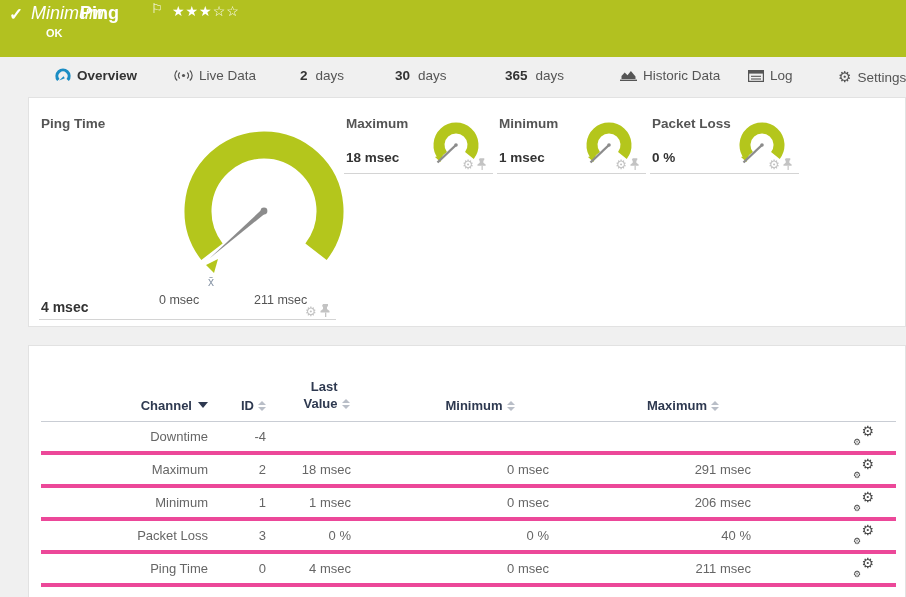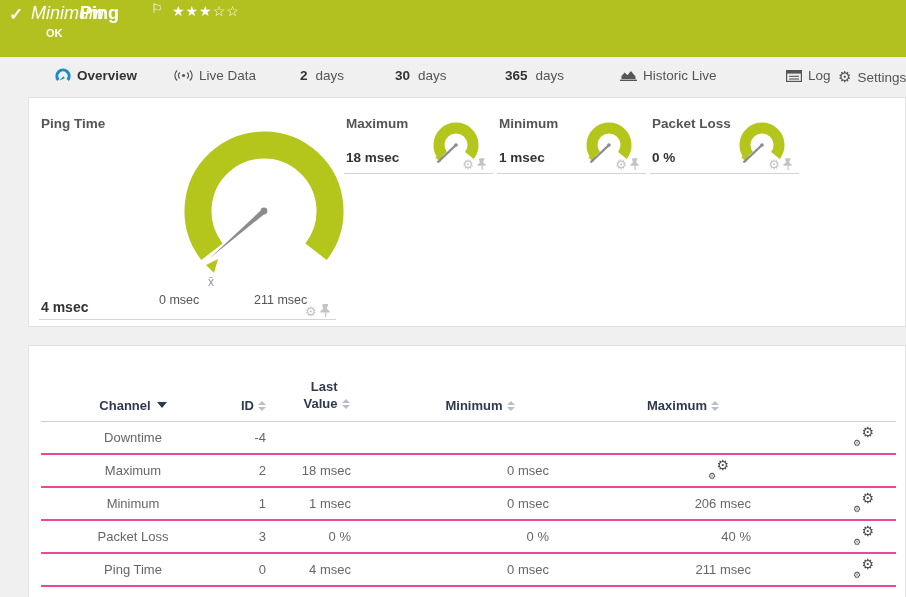--- a/index.html
+++ b/index.html
@@ -62,22 +62,22 @@
 
   
   .tbl { position:absolute; left:12px; top:30px; width:855px; }
   .trow {
     display:grid;
     grid-template-columns:167px 58px 85px 198px 202px 1fr;
     align-items:center;
   }
   .thead { min-height:46px; border-bottom:1px solid #c9cdd4; color:#2e3950; font-weight:bold; padding-bottom:8px; align-items:end; }
   .thead .hcell { font-size:13px; }
-  .tbody-row { height:33px; border-bottom:2px solid #ec4899; color:#666; }
-  .c-channel { padding-left:17px; text-align:center; }
+  .tbody-row { height:33px; border-bottom:4px solid #ec4899; color:#666; }
+  .c-channel { padding-left:17px; text-align:right; }
   .c-id, .c-last, .c-min, .c-max { text-align:right; }
   .thead .c-id { text-align:right;margin-top:7px; }
   .thead .c-last { text-align:center; padding-left:24px; }
   .lastval-head { display:inline-block; width:46px; line-height:1.3; text-align:right; }
   .thead .c-min { text-align:center; padding-left:60px; }
   .thead .c-max { text-align:center; padding-left:66px; }
   .c-action { text-align:right; padding-right:22px; }
   .sort { display:inline-block; vertical-align:-1px; margin-left:4px; cursor:pointer; }
   .sort i { display:block; width:0; height:0; border-left:4px solid transparent; border-right:4px solid transparent; }
   .sort .up { border-bottom:4px solid #b9bec7; margin-bottom:2px; }
@@ -138,23 +138,23 @@
       <span class="tnum">365</span>
       <span class="tlabel">days</span>
     </div>
     <div class="tab" style="left:620px;">
       <span class="ticon">
         <svg width="17" height="13" viewBox="0 0 17 13">
             <path d="M1.5 10 V7 l3.2-3.5 2.8 2.8 3.4-4.3 4.6 5.5 V10 Z" fill="#555"></path>
             <rect x="0" y="10.6" width="17" height="1.4" fill="#555"></rect>
           </svg>
       </span>
-      <span class="tlabel">Historic Live</span>
-    </div>
-    <div class="tab" style="left:748px;margin-left:38px;">
+      <span class="tlabel">Historic Data</span>
+    </div>
+    <div class="tab" style="left:748px;">
       <span class="ticon">
         <svg width="16" height="12" viewBox="0 0 16 12">
             <rect x="0.6" y="0.6" width="14.8" height="10.8" fill="none" stroke="#555" stroke-width="1.2"></rect>
             <rect x="0.6" y="0.6" width="14.8" height="3" fill="#555"></rect>
             <line x1="3" y1="6.3" x2="13" y2="6.3" stroke="#555" stroke-width="1.1"></line>
             <line x1="3" y1="9" x2="13" y2="9" stroke="#555" stroke-width="1.1"></line>
           </svg>
       </span>
       <span class="tlabel">Log</span>
     </div>
@@ -265,20 +265,21 @@
         <div class="c-min"></div>
         <div class="c-max"></div>
         <div class="c-action"><span class="chan-gears"><i class="g1">⚙</i><i class="g2">⚙</i></span></div>
       </div>
 
       <div class="trow tbody-row">
         <div class="c-channel">Maximum</div>
         <div class="c-id">2</div>
         <div class="c-last">18 msec</div>
         <div class="c-min">0 msec</div>
+        <div class="c-max">291 msec</div>
         <div class="c-action"><span class="chan-gears"><i class="g1">⚙</i><i class="g2">⚙</i></span></div>
       </div>
 
       <div class="trow tbody-row">
         <div class="c-channel">Minimum</div>
         <div class="c-id">1</div>
         <div class="c-last">1 msec</div>
         <div class="c-min">0 msec</div>
         <div class="c-max">206 msec</div>
         <div class="c-action"><span class="chan-gears"><i class="g1">⚙</i><i class="g2">⚙</i></span></div>

